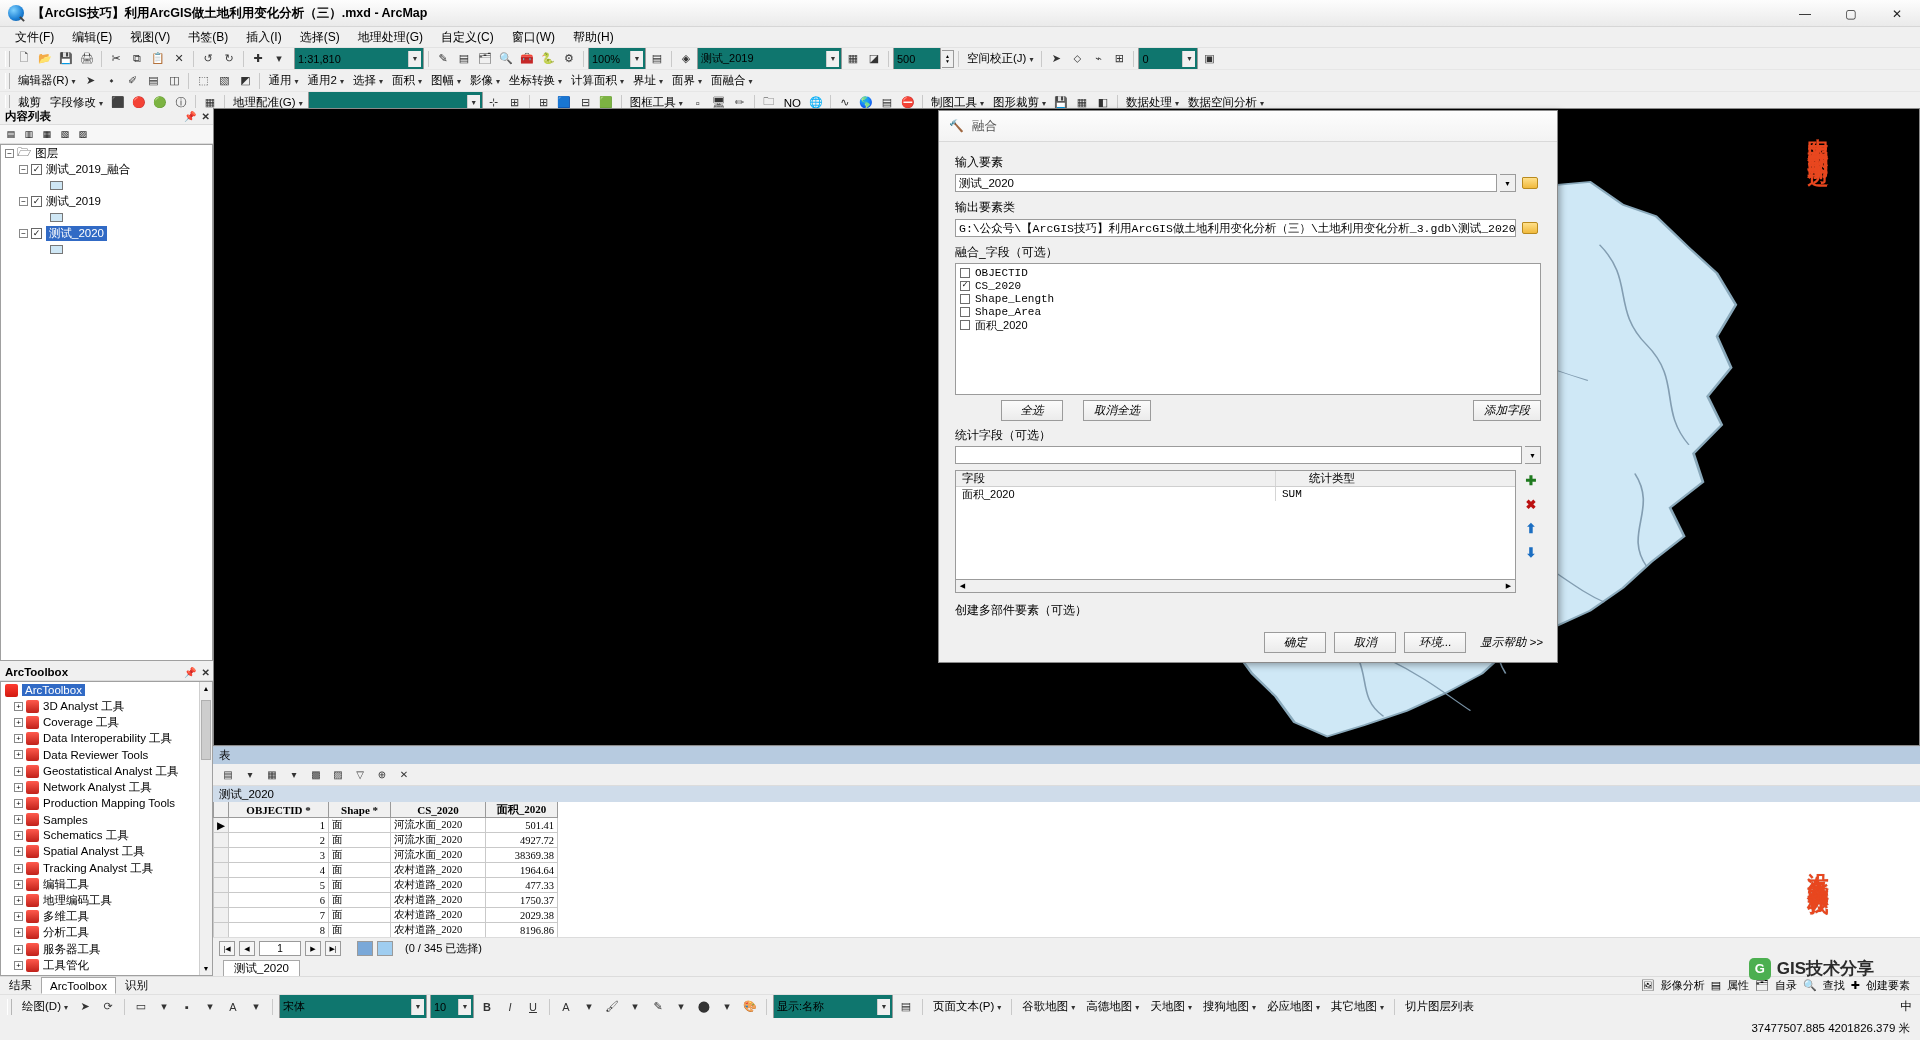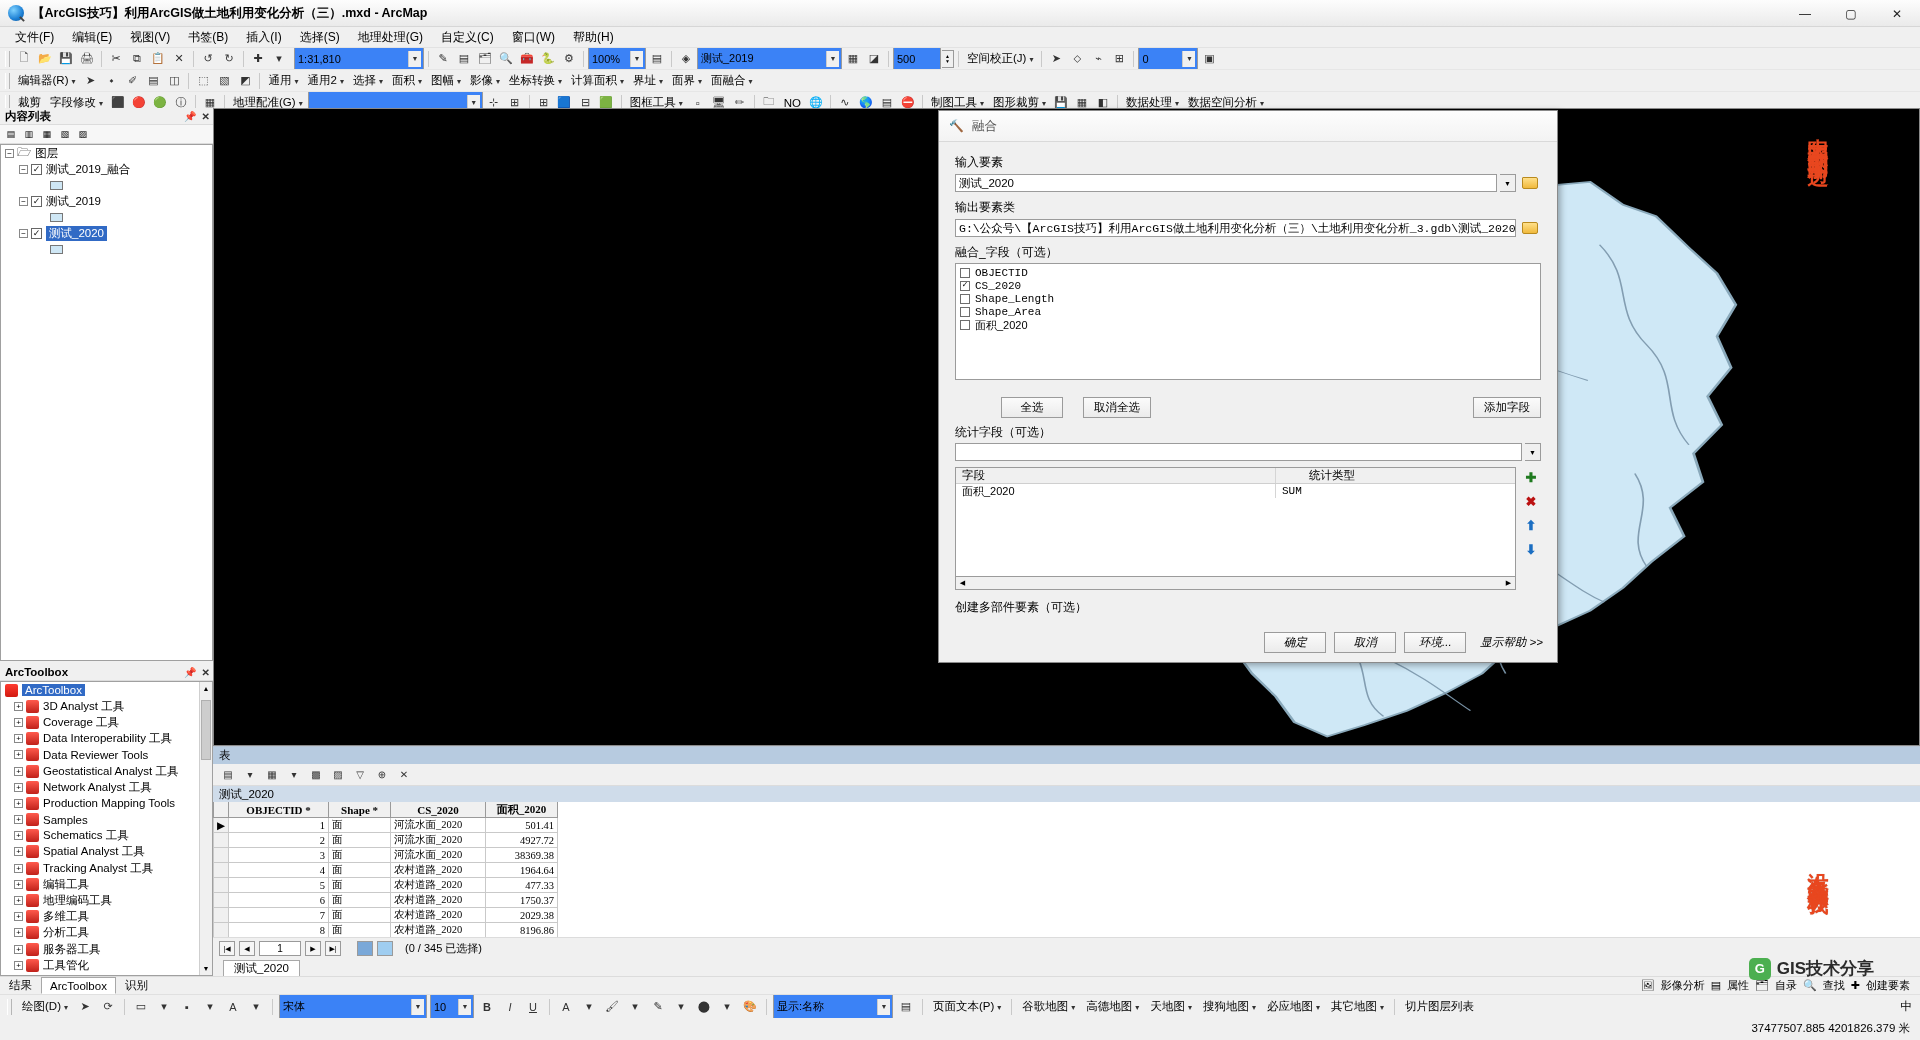--- a/index.html
+++ b/index.html
@@ -51,21 +51,21 @@
     border-bottom:1px solid #e6e6e6; padding-left:2px; gap:1px;
     font-size:11px; white-space:nowrap; overflow:hidden;
   }
   .grip{ width:5px;height:16px;border-left:1px solid #fff;border-right:1px solid #b6b6b6; margin:0 3px; flex:none;}
   .tbtn{
     min-width:20px;height:20px;display:inline-flex;align-items:center;justify-content:center;
     font-size:11px;color:#333; padding:0 2px; flex:none; position:relative;
   }
   .sep{ width:1px;height:16px;background:#c9c9c9; margin:0 3px; flex:none;}
   .combo{
-    height:25px;border:1px solid #9a9a9a;background:#3b82f6;display:inline-flex;align-items:center;
+    height:25px;border:1px solid #9a9a9a;background:#0f766e;display:inline-flex;align-items:center;
     padding:0 2px 0 3px;font-size:11px;color:#000;flex:none;
   }
   .combo .arrow{ margin-left:auto; width:13px;height:16px;background:#f0f0f0;border-left:1px solid #ccc;
     display:flex;align-items:center;justify-content:center;font-size:7px;color:#333;}
   .spin{ width:12px;height:18px;border:1px solid #9a9a9a;border-left:none;background:#f0f0f0;
     display:flex;flex-direction:column;align-items:center;justify-content:center;font-size:5px;line-height:5px;flex:none;}
   .tlabel{ padding:0 4px; font-size:11.5px; color:#000; flex:none;}
   .tlabel.drop:after{ content:"▾"; font-size:8px; margin-left:3px; color:#333;}
 
   
@@ -145,25 +145,25 @@
   .fieldrow{ display:flex;align-items:center;gap:3px;}
   .txt{
     flex:1;height:18px;border:1px solid #9b9b9b;background:#fff;font-size:11.5px;
     font-family:"Liberation Mono",monospace;color:#000;padding:1px 3px;line-height:15px;overflow:hidden;white-space:nowrap;
   }
   .txt.cn{ font-family:"Liberation Sans",sans-serif;}
   .ddbtn{ width:16px;height:18px;border:1px solid #9b9b9b;border-left:none;background:#f0f0f0;
           display:flex;align-items:center;justify-content:center;font-size:7px;flex:none;}
   .folder{ width:22px;height:20px;display:flex;align-items:center;justify-content:center;flex:none;}
   .folder i{ width:16px;height:12px;background:linear-gradient(#ffe08a,#f0b93c);border:1px solid #b98a1e;display:block;border-radius:1px 2px 2px 2px;}
-  .listbox{ border:1px solid #9b9b9b;background:#fff;height:117px;overflow:hidden;padding:2px 0 0 4px;}
+  .listbox{ border:1px solid #9b9b9b;background:#fff;height:132px;overflow:hidden;padding:2px 0 0 4px;}
   .lrow{ display:flex;align-items:center;height:13.2px;font-size:11px;font-family:"Liberation Mono",monospace;gap:5px;}
   .cbx{ width:10px;height:10px;border:1px solid #6d6d6d;background:#fff;flex:none;
         display:inline-flex;align-items:center;justify-content:center;font-size:9px;line-height:9px;color:#000;}
-  .btnrow{ display:flex;align-items:center;margin-top:17px;}
+  .btnrow{ display:flex;align-items:center;margin-top:5px;font-style:italic;}
   .btn{ height:21px;min-width:62px;border:1px solid #9b9b9b;background:linear-gradient(#fbfbfb,#ebebeb);
         font-size:11.5px;display:inline-flex;align-items:center;justify-content:center;padding:0 10px;color:#000;}
   .statbox{ border:1px solid #9b9b9b;background:#fff;height:110px;display:flex;flex-direction:column;overflow:hidden;}
   .stat-hd{ display:flex;height:16px;font-size:11.5px;background:#f0f0f0;border-bottom:1px solid #cfcfcf;gap:27px;}
   .stat-hd div{ padding:0 6px;display:flex;align-items:center;}
   .stat-row{ display:flex;height:14px;font-size:11px;font-family:"Liberation Mono",monospace;}
   .stat-row div{ padding:0 6px;display:flex;align-items:center;}
   .c1{ width:320px;border-right:1px solid #d5d5d5;}
   .sidebtns{ display:flex;flex-direction:column;gap:4px;margin-left:5px;}
   .sbtn{ width:20px;height:20px;border:1px solid transparent;background:transparent;

